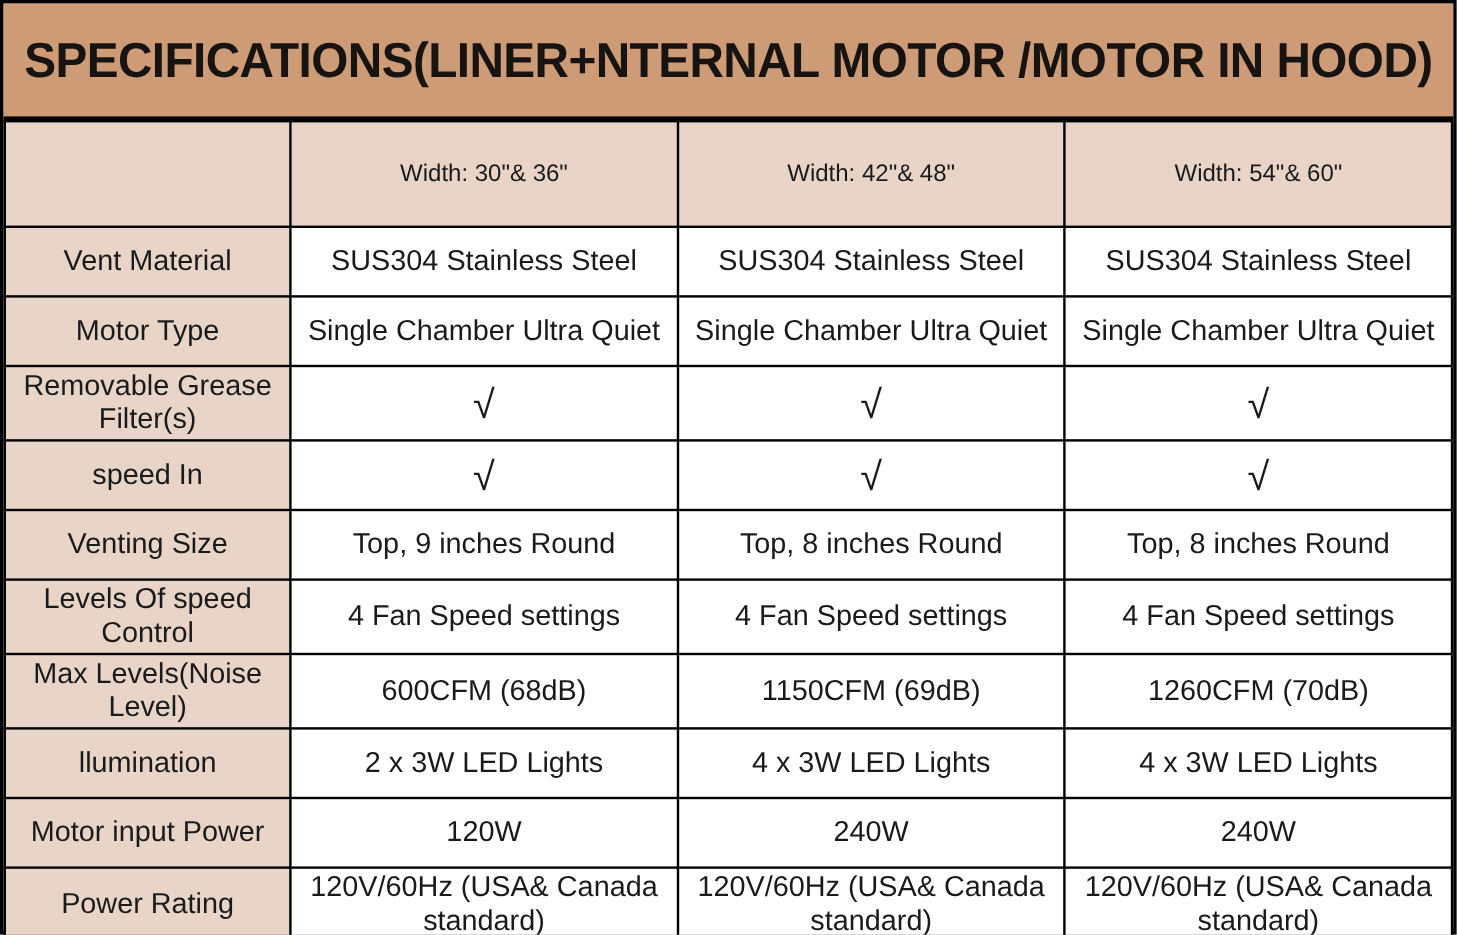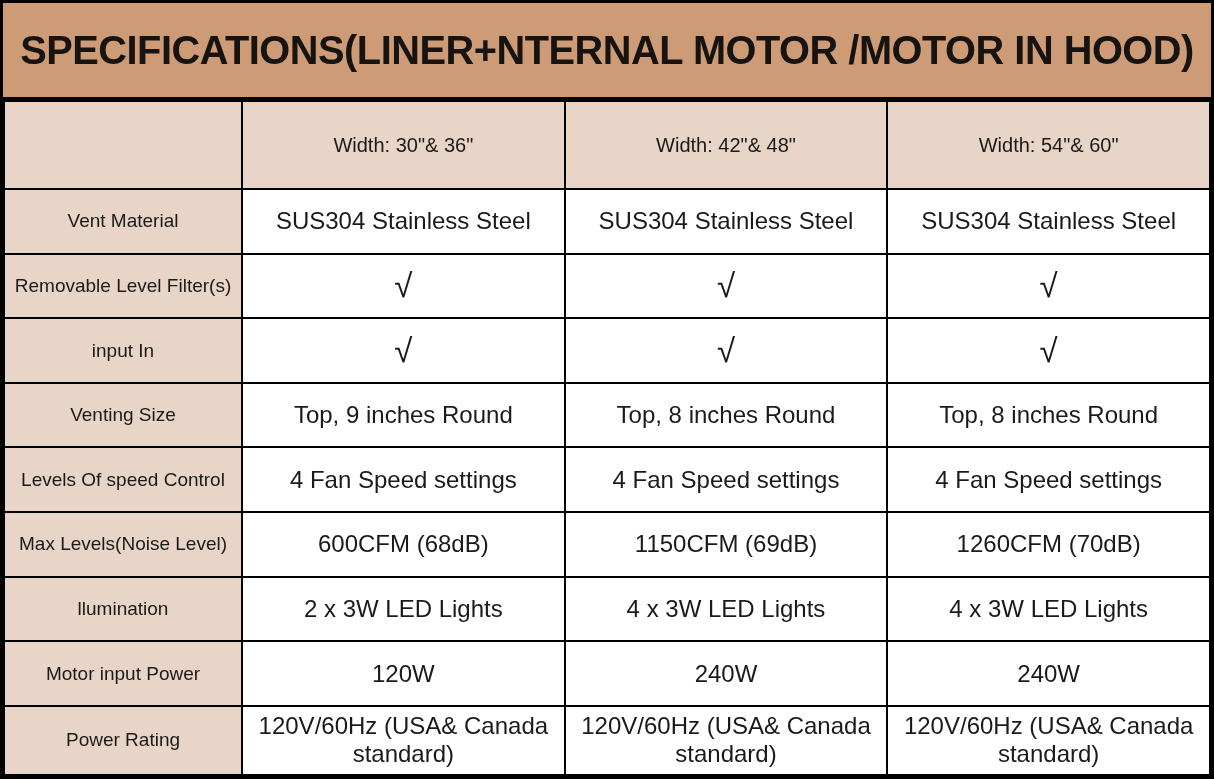--- a/index.html
+++ b/index.html
@@ -47,21 +47,21 @@
 
   tr.header-row { height: 88px; }
   tr.header-row th {
     background: #E8D5C7;
     font-size: 20px;
     font-weight: 400;
   }
   tbody tr { height: 58px; }
   td.label-cell {
     background: #E8D5C7;
-    font-size: 19px;
+    font-size: 24px;
   }
   td.value-cell {
     background: #FFFFFF;
     font-size: 24px;
   }
   td.value-cell.check {
     font-size: 33px;
     font-weight: 400;
     line-height: 1;
   }
@@ -91,27 +91,33 @@
       </tr>
     </thead>
     <tbody>
         <tr>
           <td class="label-cell">Vent Material</td>
           <td class="value-cell">SUS304 Stainless Steel</td>
           <td class="value-cell">SUS304 Stainless Steel</td>
           <td class="value-cell">SUS304 Stainless Steel</td>
         </tr>
         <tr>
-          <td class="label-cell">Removable Level Filter(s)</td>
+          <td class="label-cell">Motor Type</td>
+          <td class="value-cell">Single Chamber Ultra Quiet</td>
+          <td class="value-cell">Single Chamber Ultra Quiet</td>
+          <td class="value-cell">Single Chamber Ultra Quiet</td>
+        </tr>
+        <tr>
+          <td class="label-cell">Removable Grease Filter(s)</td>
           <td class="value-cell check">√</td>
           <td class="value-cell check">√</td>
           <td class="value-cell check">√</td>
         </tr>
         <tr>
-          <td class="label-cell">input In</td>
+          <td class="label-cell">speed In</td>
           <td class="value-cell check">√</td>
           <td class="value-cell check">√</td>
           <td class="value-cell check">√</td>
         </tr>
         <tr>
           <td class="label-cell">Venting Size</td>
           <td class="value-cell">Top, 9 inches Round</td>
           <td class="value-cell">Top, 8 inches Round</td>
           <td class="value-cell">Top, 8 inches Round</td>
         </tr>

